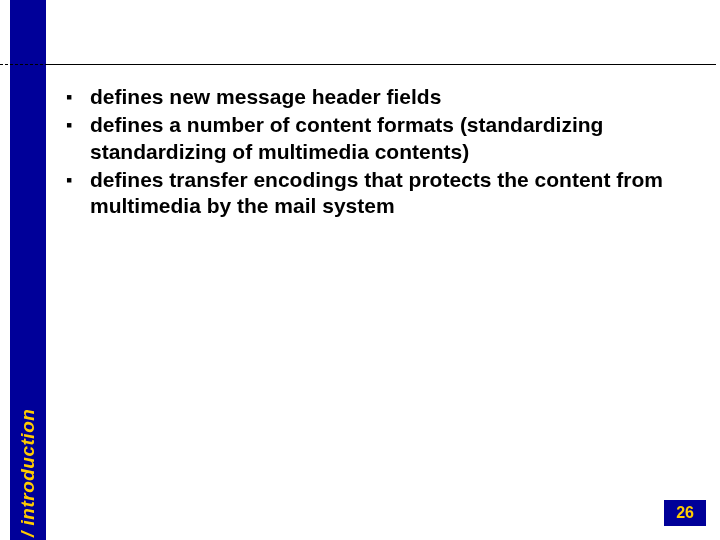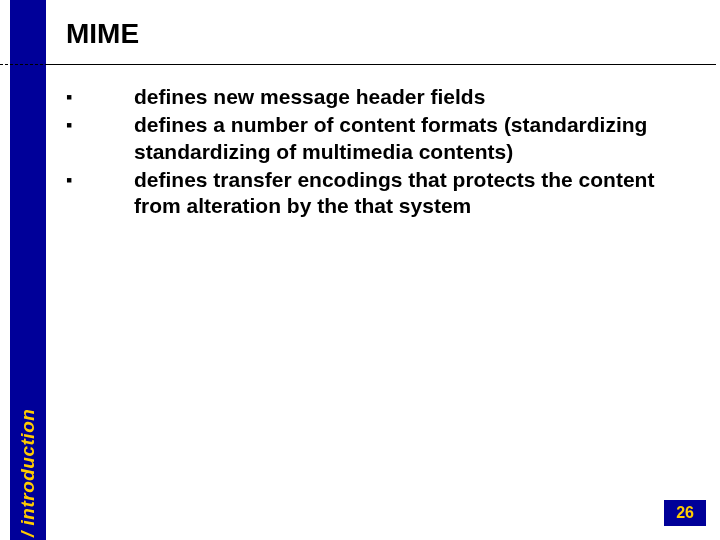--- a/index.html
+++ b/index.html
@@ -6,47 +6,46 @@
   html, body { width: 720px; height: 540px; font-family: Arial, Helvetica, sans-serif; background: #fff; overflow: hidden; }
   .slide { position: relative; width: 720px; height: 540px; }
   .sidebar { position: absolute; left: 10px; top: 0; width: 36px; height: 540px; background: #000099; }
   .vlabel { position: absolute; left: 50%; bottom: 18px; transform: translateX(-50%) rotate(-90deg); transform-origin: center; white-space: nowrap; color: #ffcc00; font-weight: bold; font-size: 19px; font-style: italic; letter-spacing: 0.5px; }
   .title { position: absolute; left: 66px; top: 18px; font-size: 28px; font-weight: bold; color: #000; }
   .divider-dash { position: absolute; left: 0; top: 64px; width: 48px; height: 0; border-top: 1.5px dashed #000; }
   .divider-solid { position: absolute; left: 48px; top: 64px; right: 4px; height: 0; border-top: 1.5px solid #000; }
   .content { position: absolute; left: 66px; top: 84px; right: 20px; }
   .bullet-item { display: flex; align-items: flex-start; margin-bottom: 2px; font-size: 21px; font-weight: bold; line-height: 1.25; color: #000; }
   .bullet-mark { flex: 0 0 auto; width: 24px; font-size: 18px; line-height: 1.45; }
-  .bullet-text { flex: 1 1 auto; margin-left: 44px; }
+  .bullet-text { flex: 1 1 auto; }
   .pagenum { position: absolute; right: 14px; bottom: 14px; background: #000099; color: #ffcc00; font-weight: bold; font-size: 16px; padding: 4px 12px; min-width: 32px; text-align: center; }
 </style>
 </head>
 <body>
 
 <div class="slide">
 
   <div class="sidebar">
     <div class="vlabel">S/MIME / introduction</div>
   </div>
 
-  <div class="title">MIME</div>
 
   <div class="divider-dash"></div>
   <div class="divider-solid"></div>
 
   <div class="content">
     <div class="bullet-item">
       <span class="bullet-mark">▪</span>
       <span class="bullet-text">defines new message header fields</span>
     </div>
     <div class="bullet-item">
       <span class="bullet-mark">▪</span>
       <span class="bullet-text">defines a number of content formats (standardizing standardizing of multimedia contents)</span>
     </div>
     <div class="bullet-item">
       <span class="bullet-mark">▪</span>
-      <span class="bullet-text">defines transfer encodings that protects the content from alteration by the that system</span>
+      <span class="bullet-text">defines transfer encodings that protects the content from multimedia by the mail system</span>
     </div>
   </div>
 
   <div class="pagenum">26</div>
 
 </div>
 
 </body></html>

